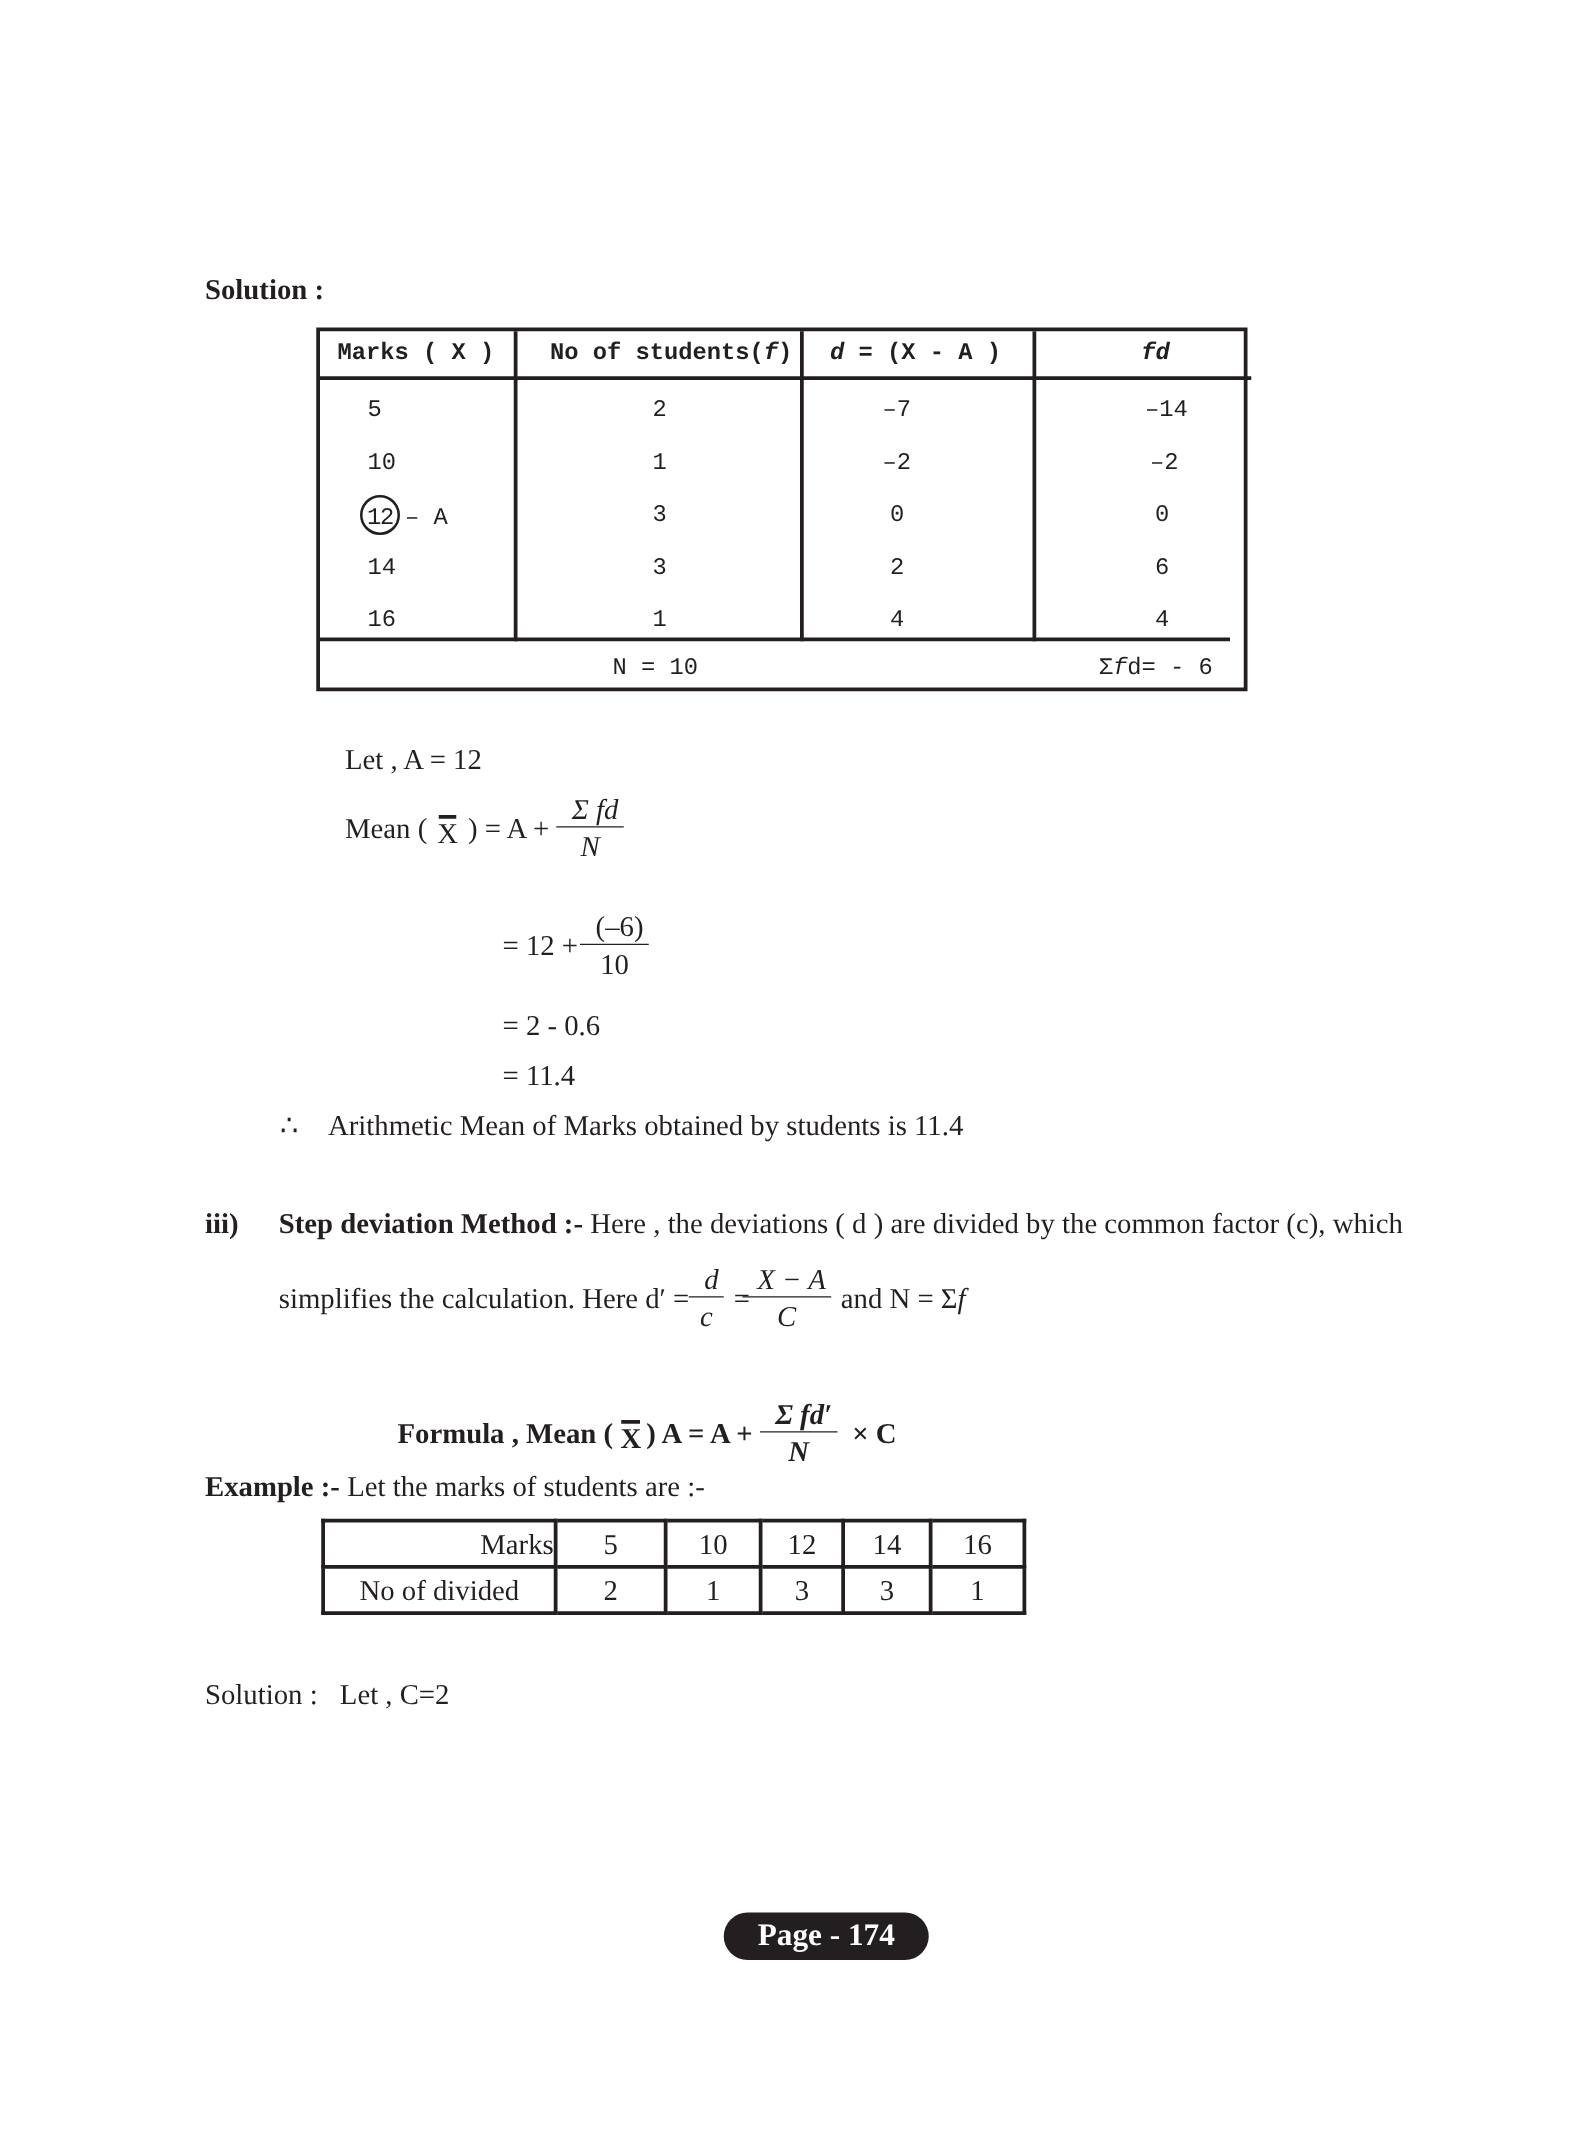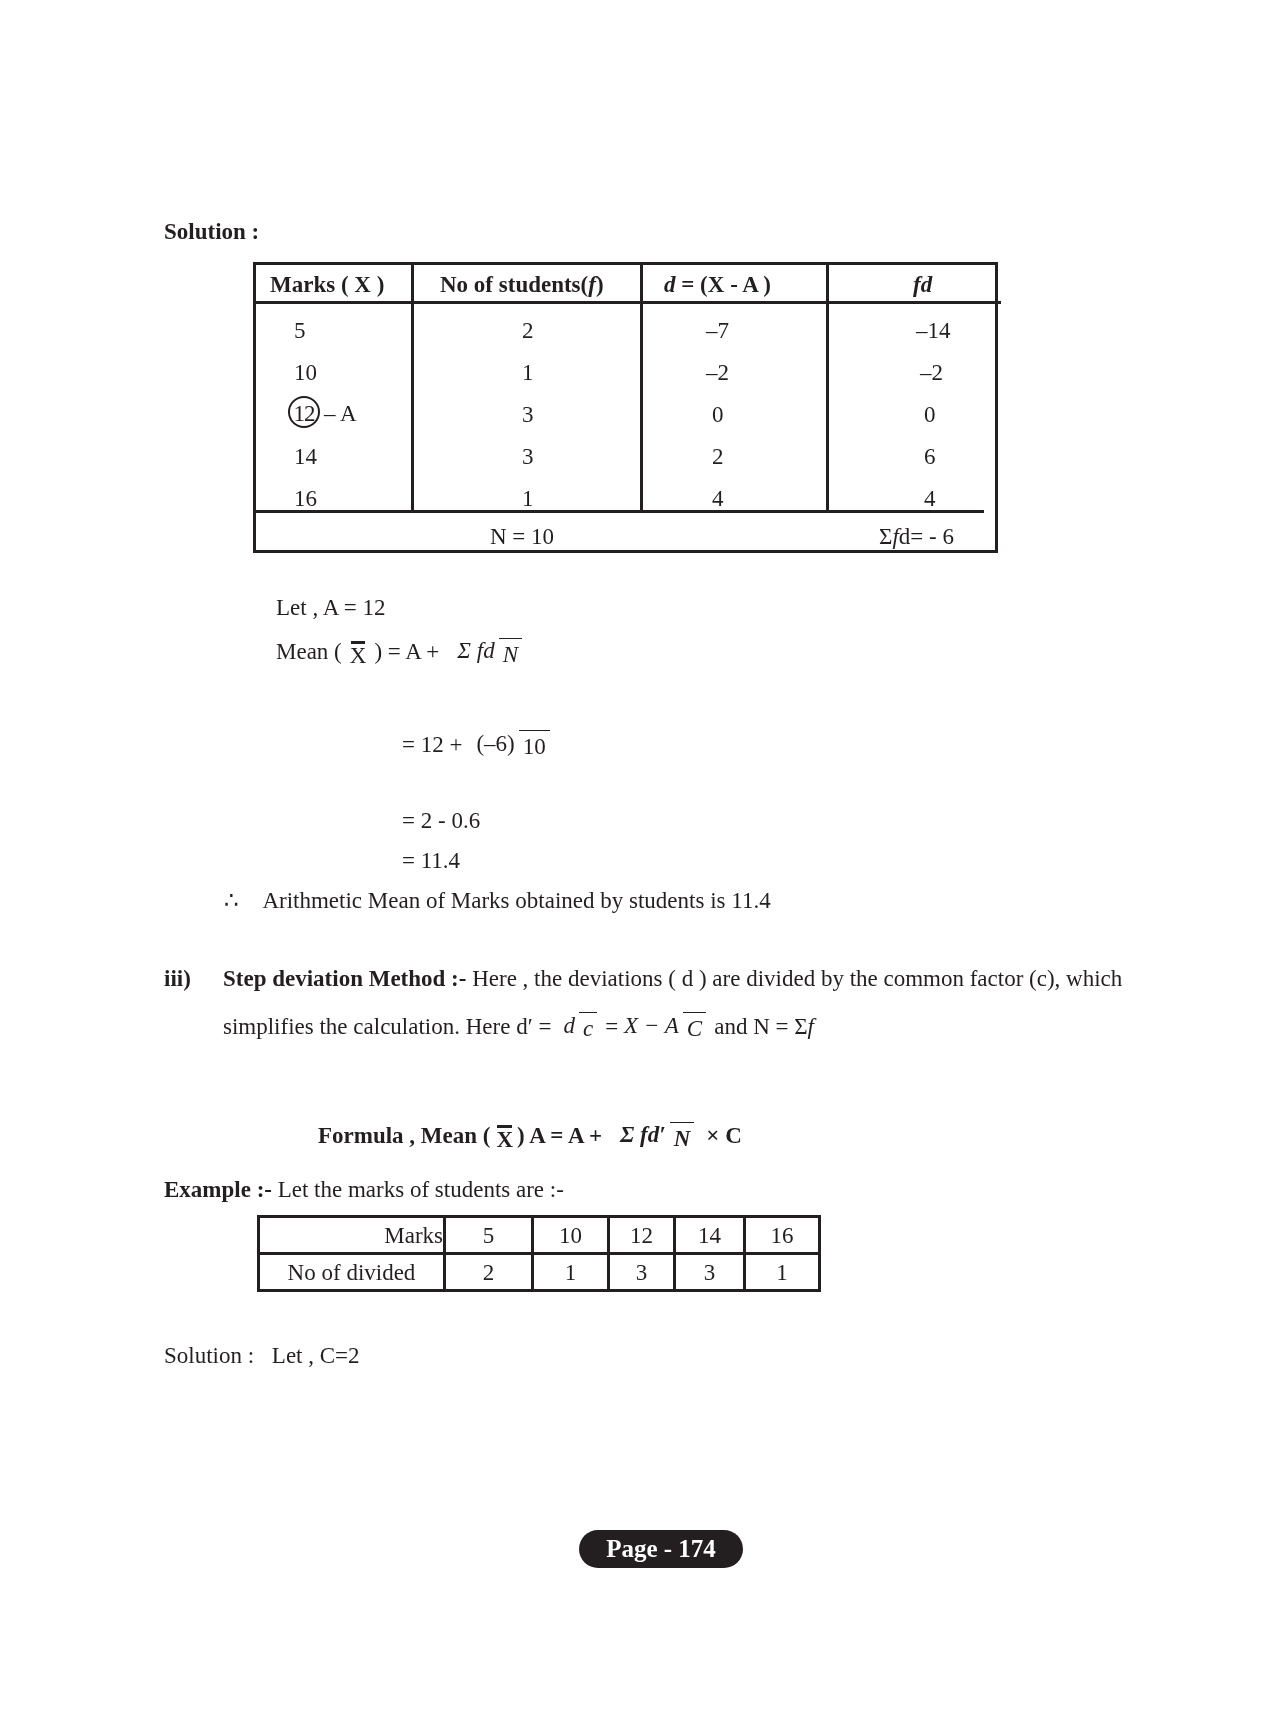--- a/index.html
+++ b/index.html
@@ -8,31 +8,31 @@
   .abs { position:absolute; white-space:nowrap; }
   .t { font-size:23px; line-height:1; }
   .b { font-weight:bold; }
   .i { font-style:italic; }
 
   
   #t1 { position:absolute; left:253px; top:262px; width:745px; height:291px;
         border:3px solid #231f20; box-sizing:border-box; }
   #t1 .vl { position:absolute; top:0; width:3px; background:#231f20; height:248px; }
   #t1 .hl { position:absolute; left:0; height:3px; background:#231f20; }
-  #t1 .cell { position:absolute; font-size:23px; line-height:1; white-space:nowrap; }
+  #t1 .cell { position:absolute; font-size:19px; line-height:1; white-space:nowrap;font-family:Liberation Mono, monospace; }
   .circle { display:inline-block; border:2px solid #231f20; border-radius:50%;
             width:32px; height:32px; line-height:32px; text-align:center; box-sizing:border-box;
             margin-right:4px; letter-spacing:-1px; }
 
   
   #t2 { position:absolute; left:257px; top:1215px; border-collapse:collapse; }
   #t2 td { border:3px solid #231f20; font-size:23px; height:34px; padding:0;
            text-align:center; line-height:1; }
 
-  .frac { display:inline-flex; align-items:center; vertical-align:middle; }
+  .frac { display:inline-flex; flex-direction:column; align-items:flex-end; vertical-align:middle; }
   .frac .num { padding:0 4px 2px 4px; }
   .frac .den { border-top:1.5px solid #231f20; padding:4px 4px 0 4px; width:100%; text-align:center; }
   .xbar { display:inline-block; position:relative; font-size:23px; }
   .xbar::before { content:""; position:absolute; left:1px; right:1px; top:-3px; height:2.5px; background:#231f20; }
 
   #page-badge { position:absolute; left:579px; top:1530px; width:164px; height:38px;
                 background:#231f20; border-radius:19px; color:#ffffff;
                 font-weight:bold; font-size:25px; text-align:center; line-height:38px; }
 </style>
 </head>

